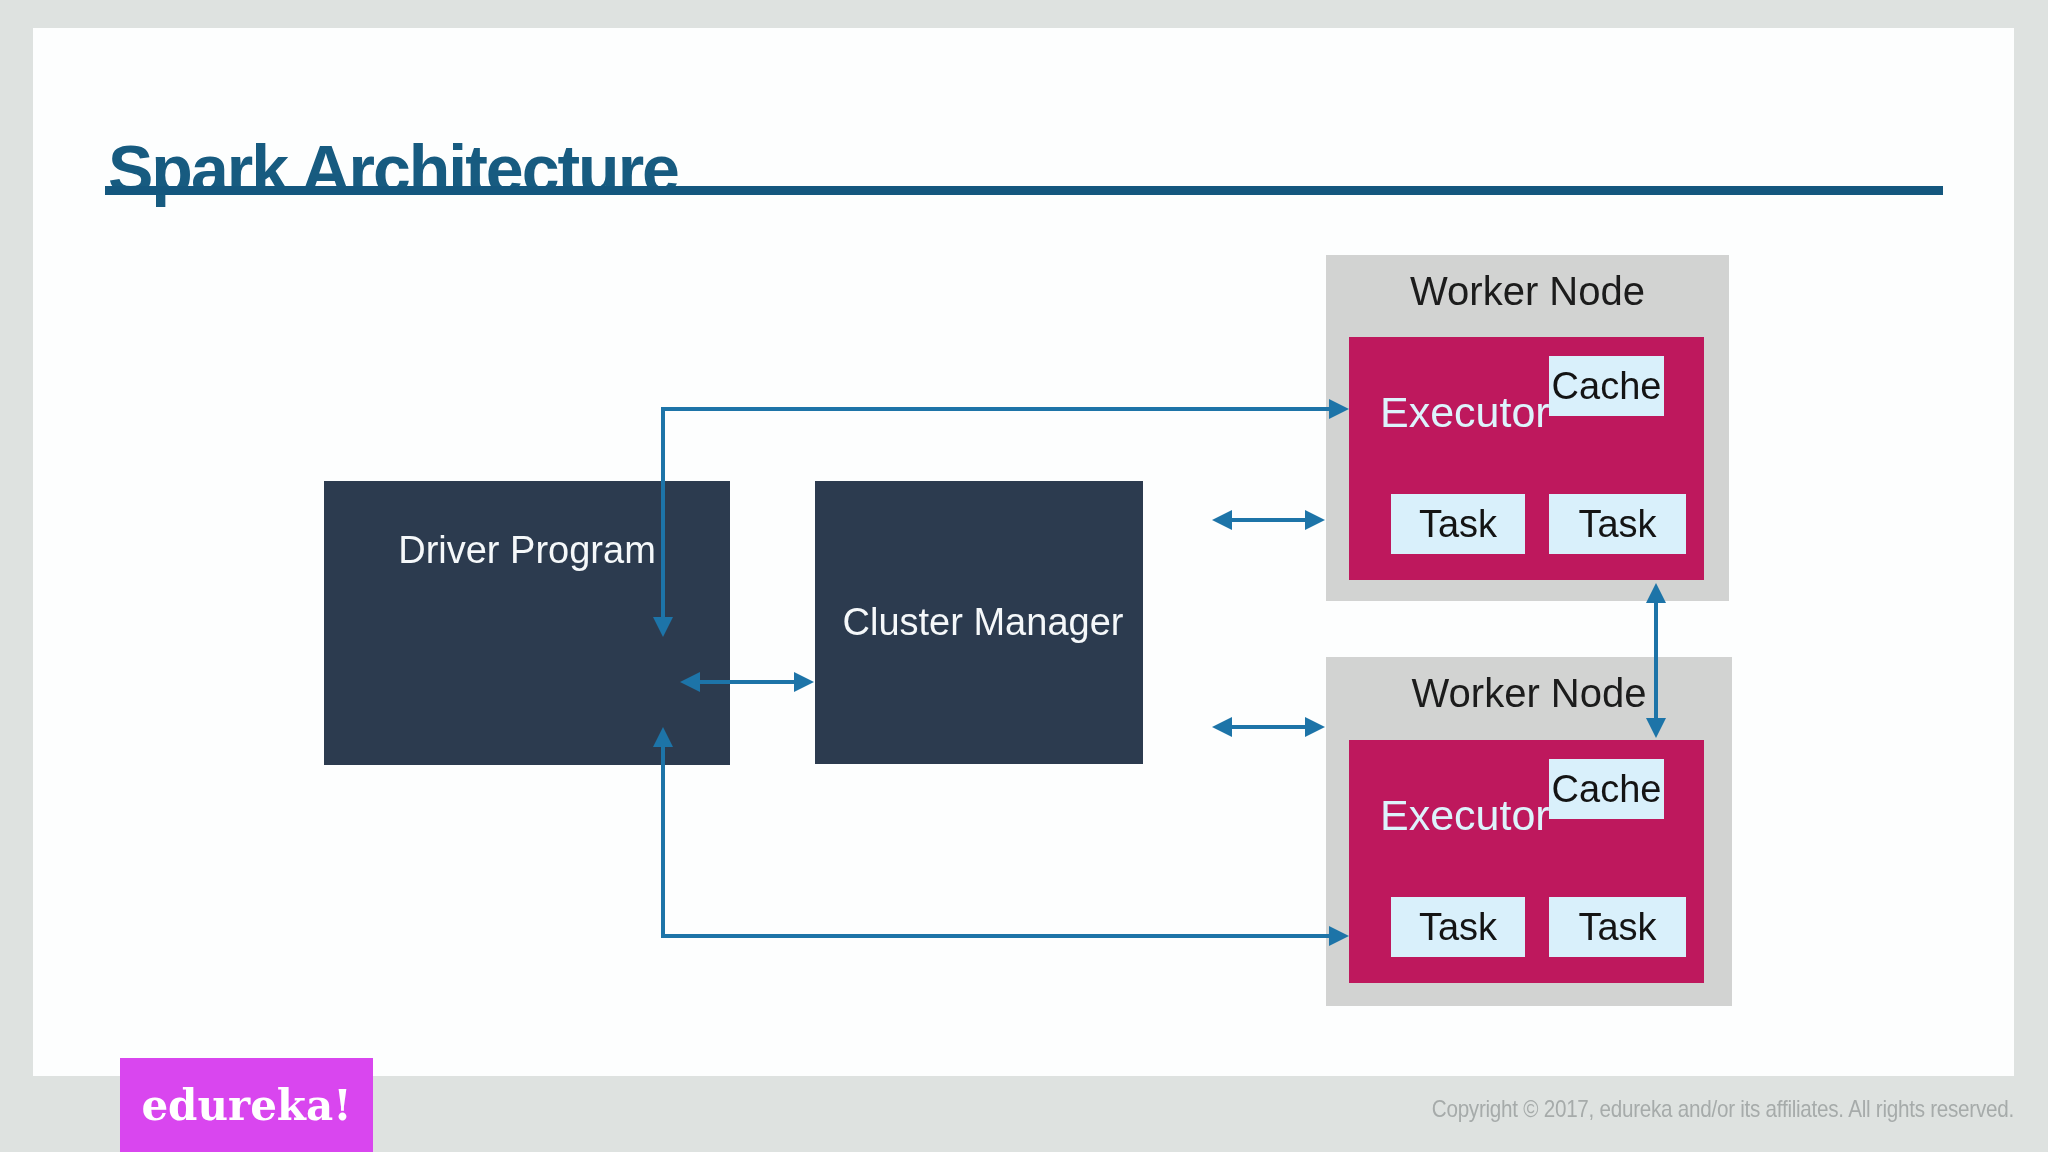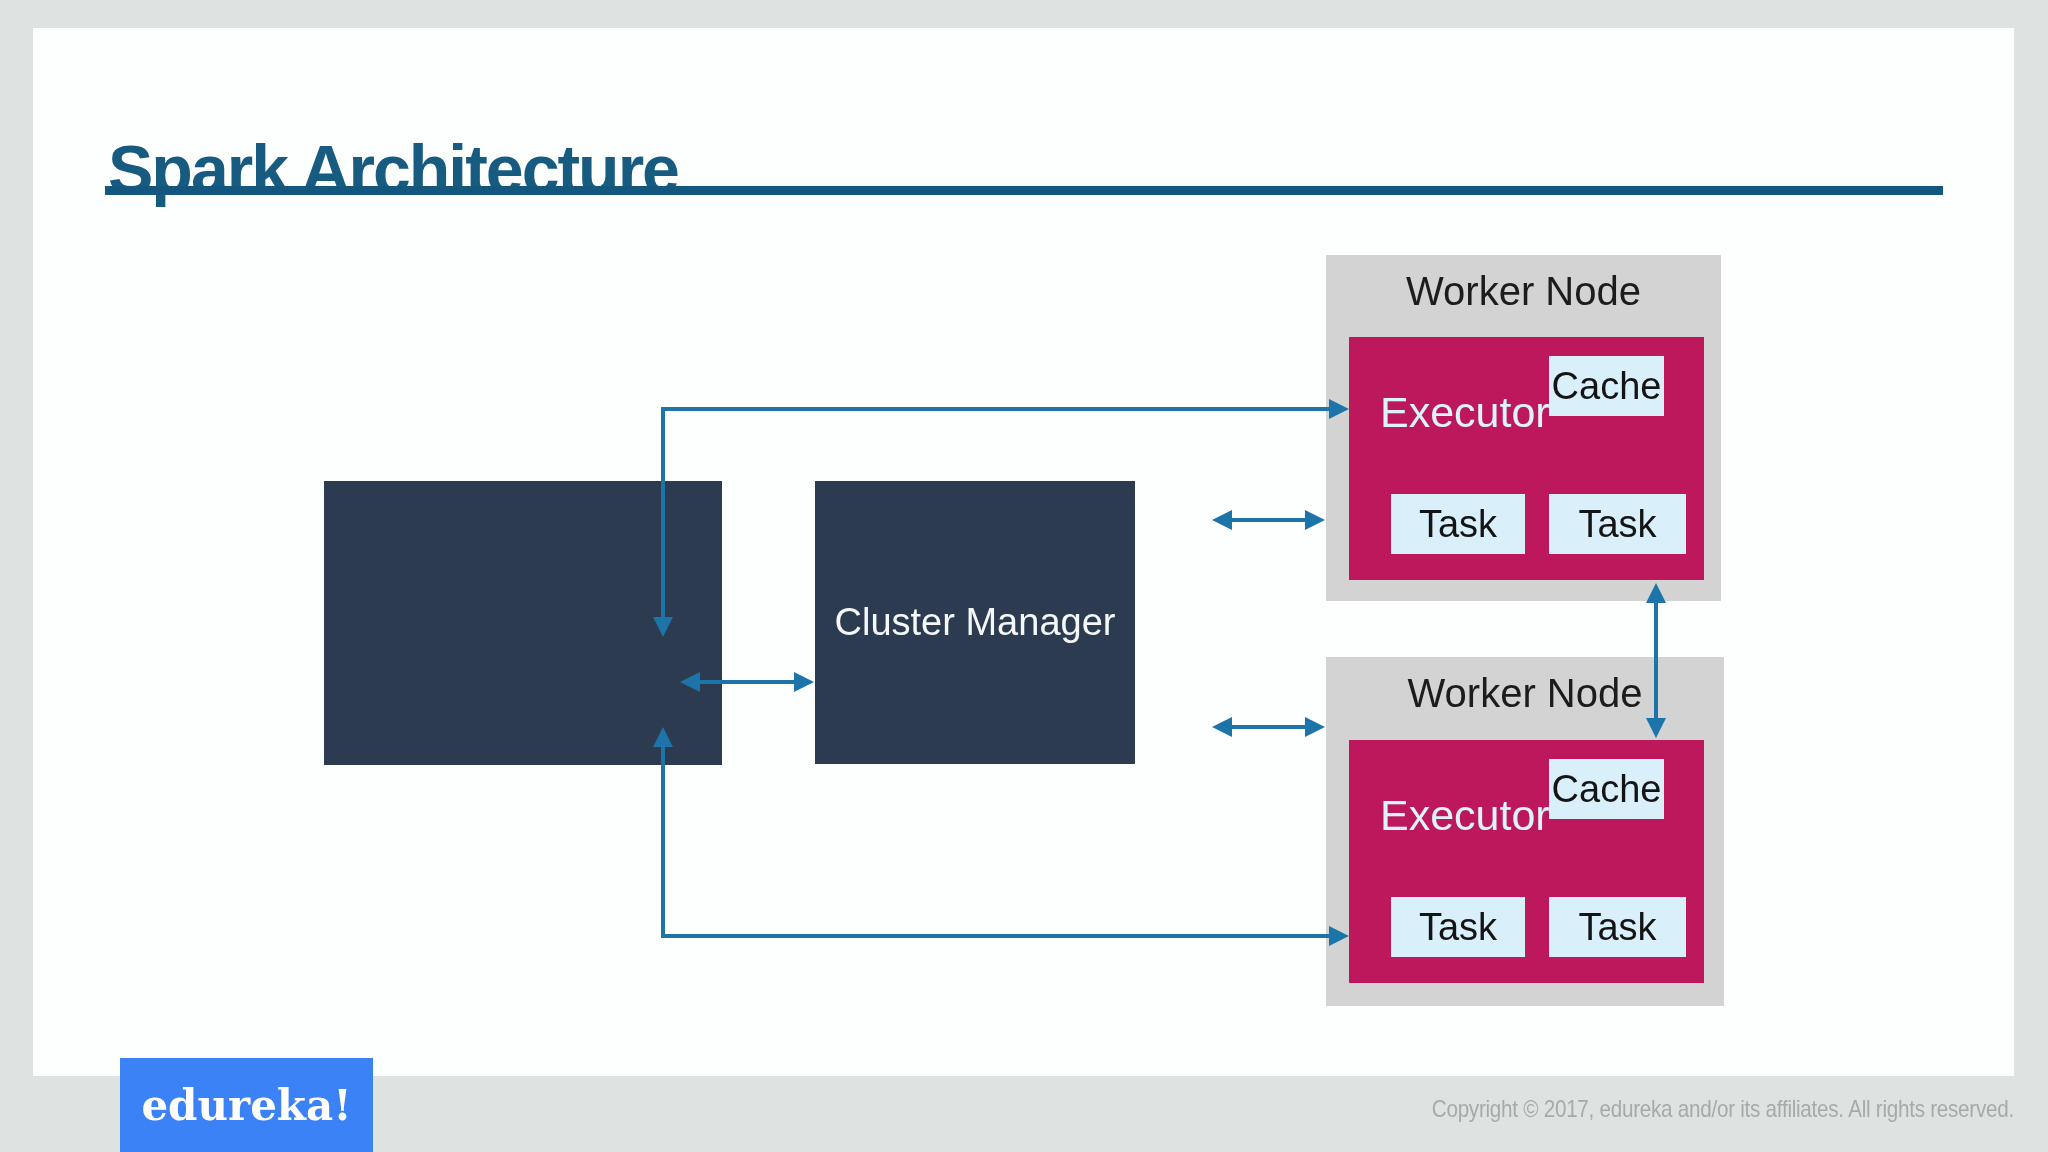--- a/index.html
+++ b/index.html
@@ -16,21 +16,21 @@
   }
   .title{
     position:absolute;left:108px;top:84px;
     font-size:68px;font-weight:bold;letter-spacing:-2px;
     color:#175b80;white-space:nowrap;
   }
   .title-rule{
     position:absolute;left:105px;top:186px;width:1838px;height:9px;
     background:#14577e;
   }
-  .box{position:absolute;}
+  .box{position:absolute;padding-left:8px;}
   .navy{background:#2c3b4f;color:#f5f8fa;}
   .driver{left:324px;top:481px;width:398px;height:284px;}
   .driver-label{
     position:absolute;top:48px;left:0;width:100%;text-align:center;
     font-size:38px;color:#f5f8fa;white-space:nowrap;
   }
   .spark-context{
     position:absolute;left:44px;top:156px;width:309px;height:90px;
     background:#0f9ed9;color:#ffffff;font-size:38px;
     display:flex;align-items:center;justify-content:center;white-space:nowrap;
@@ -62,41 +62,42 @@
   }
   .cache{left:200px;top:19px;width:115px;height:60px;font-size:38px;}
   .task-left{left:42px;top:157px;width:134px;height:60px;font-size:38px;}
   .task-right{left:200px;top:157px;width:137px;height:60px;font-size:38px;}
   .arrow-layer{
     position:absolute;left:0;top:0;width:2048px;height:1152px;
     pointer-events:none;
   }
   .logo{
     position:absolute;left:120px;top:1058px;width:253px;height:94px;
-    background:#3b82f6;color:#ffffff;
+    background:#d946ef;color:#ffffff;
     font-family:"DejaVu Serif", serif;font-weight:bold;font-size:42px;
     display:flex;align-items:center;justify-content:center;
   }
   .copyright{
     position:absolute;right:34px;top:1095px;
     font-size:24px;color:#a6abaa;letter-spacing:-0.3px;white-space:nowrap;
     transform:scaleX(0.86);transform-origin:100% 50%;
   }
 </style>
 </head>
 <body>
 
 <div class="page">
 
   <div class="slide"></div>
 
   <h1 class="title">Spark Architecture</h1>
   <div class="title-rule"></div>
 
   <div class="box navy driver">
+    <div class="driver-label">Driver Program</div>
   </div>
 
   <div class="box navy cluster">Cluster Manager</div>
 
   <div class="box worker worker-top">
     <div class="worker-label">Worker Node</div>
     <div class="executor">
       <div class="executor-label">Executor</div>
       <div class="subbox cache">Cache</div>
       <div class="subbox task-left">Task</div>

